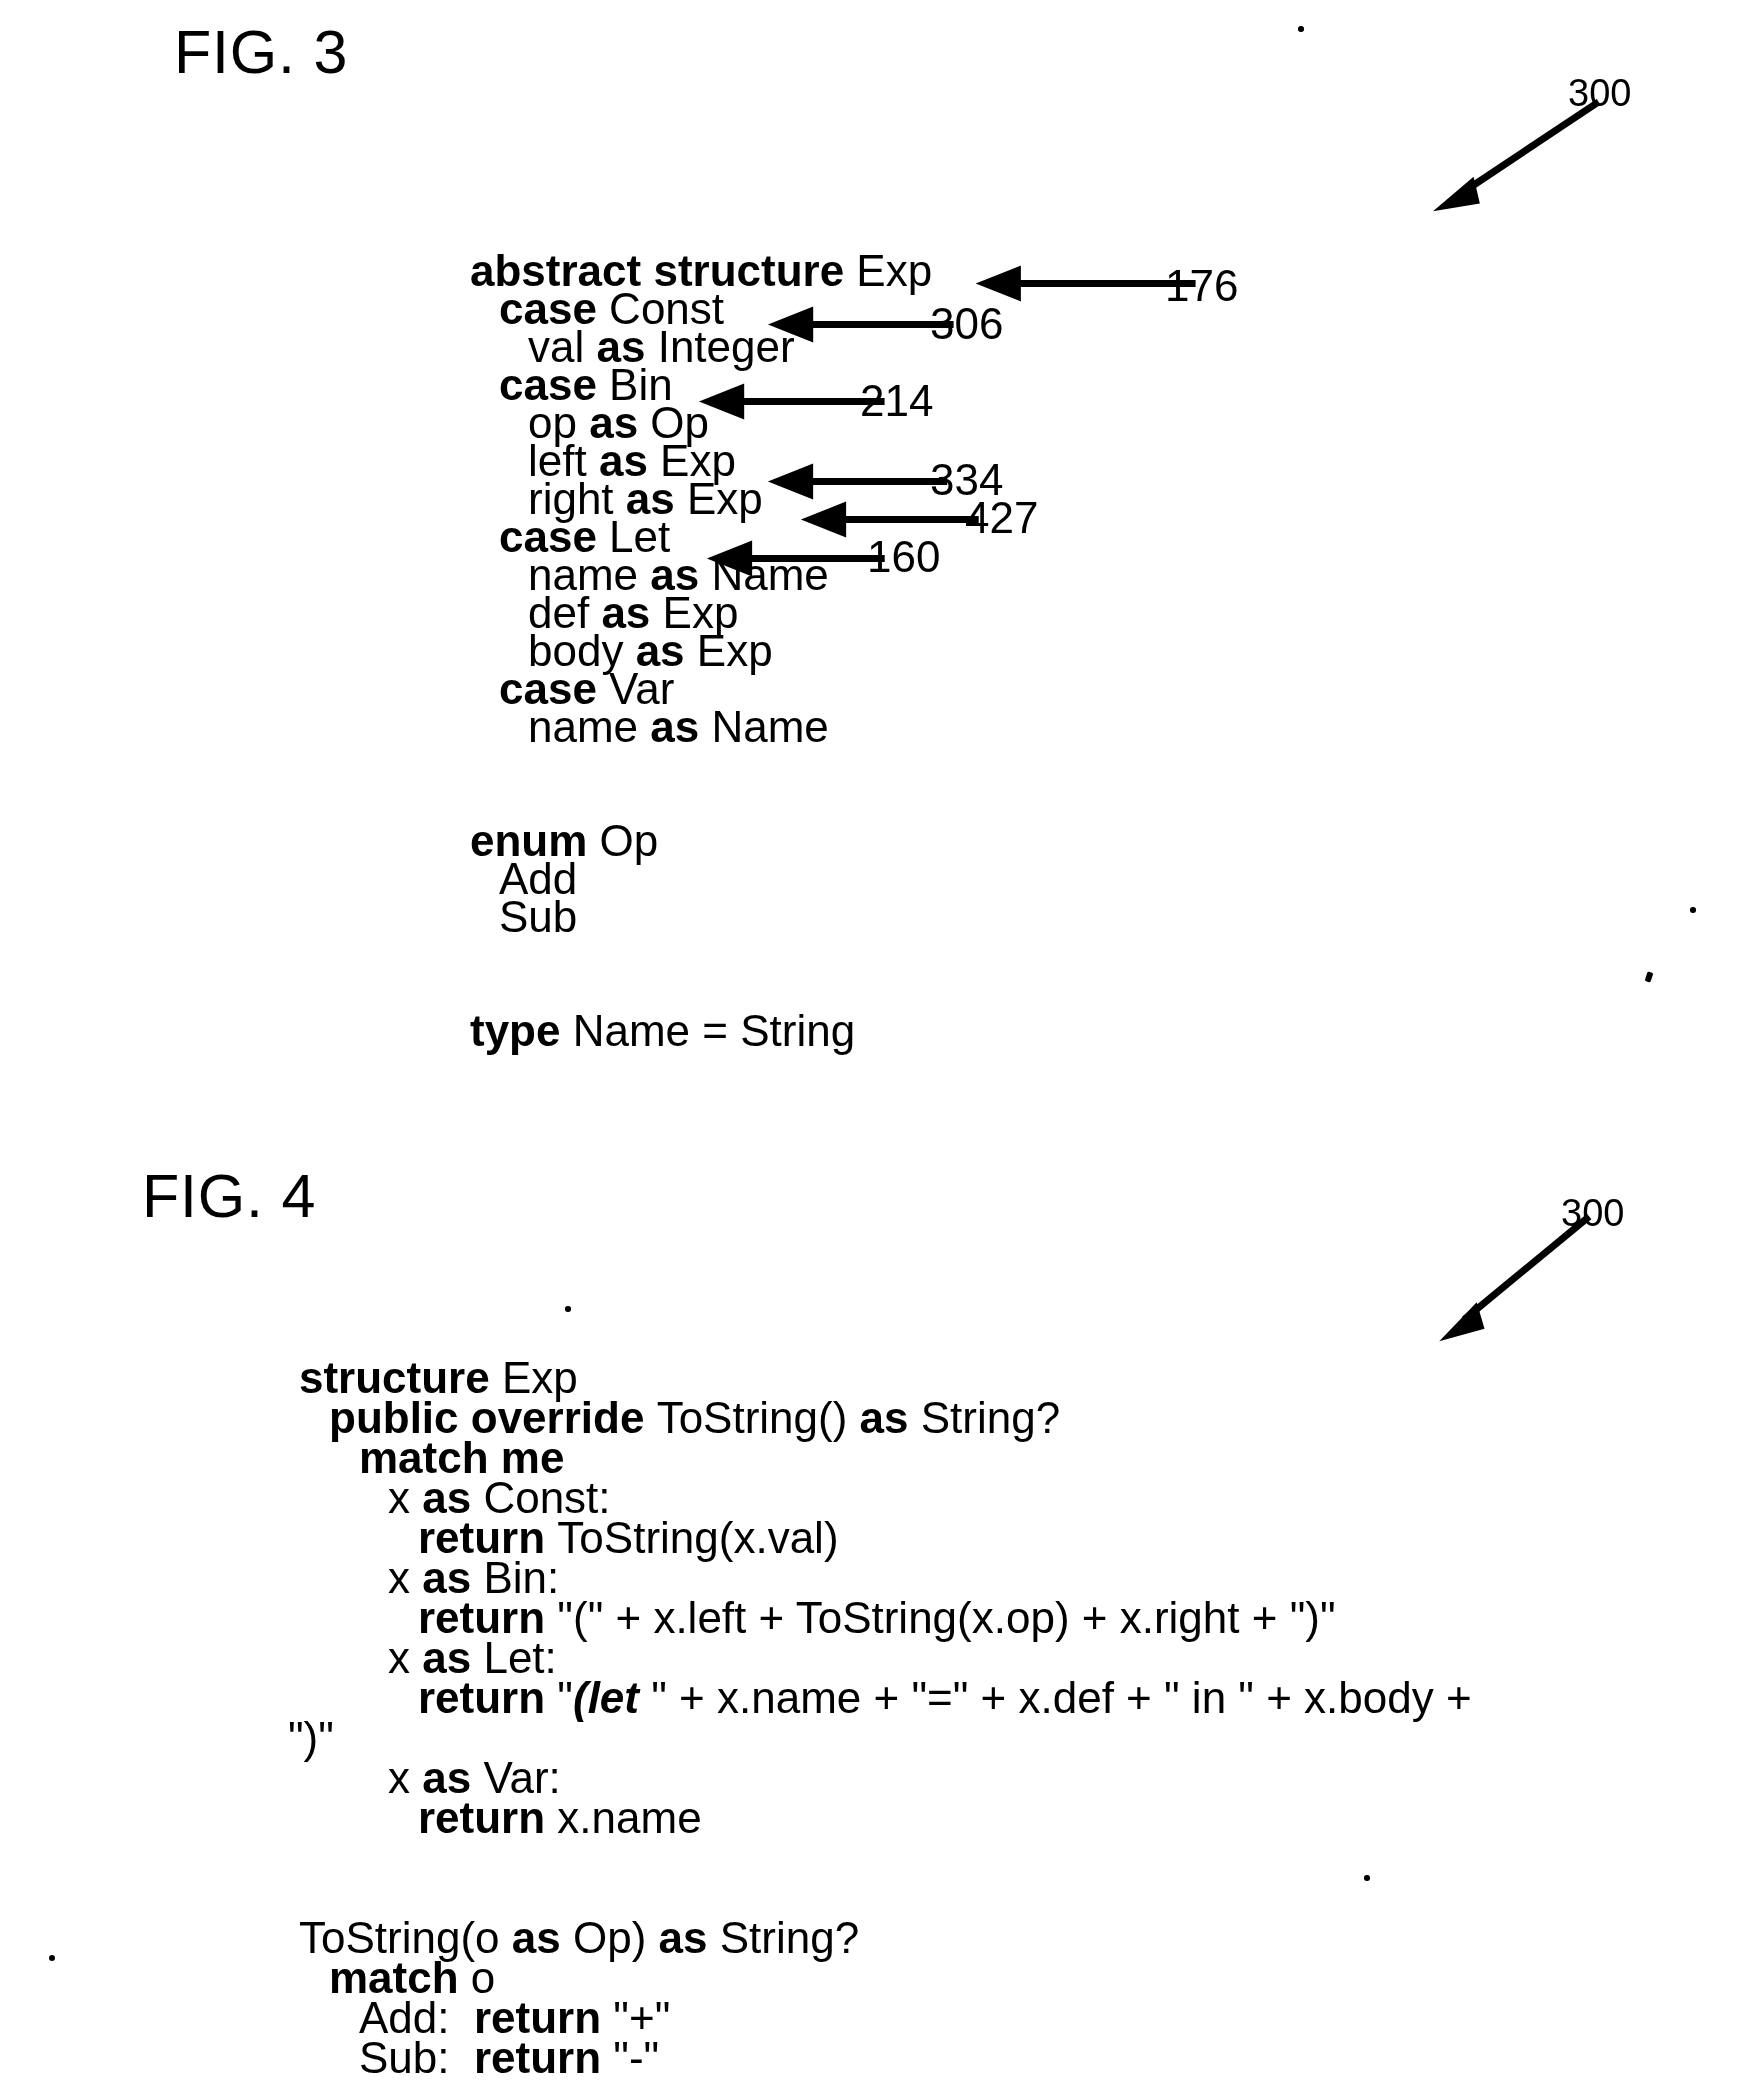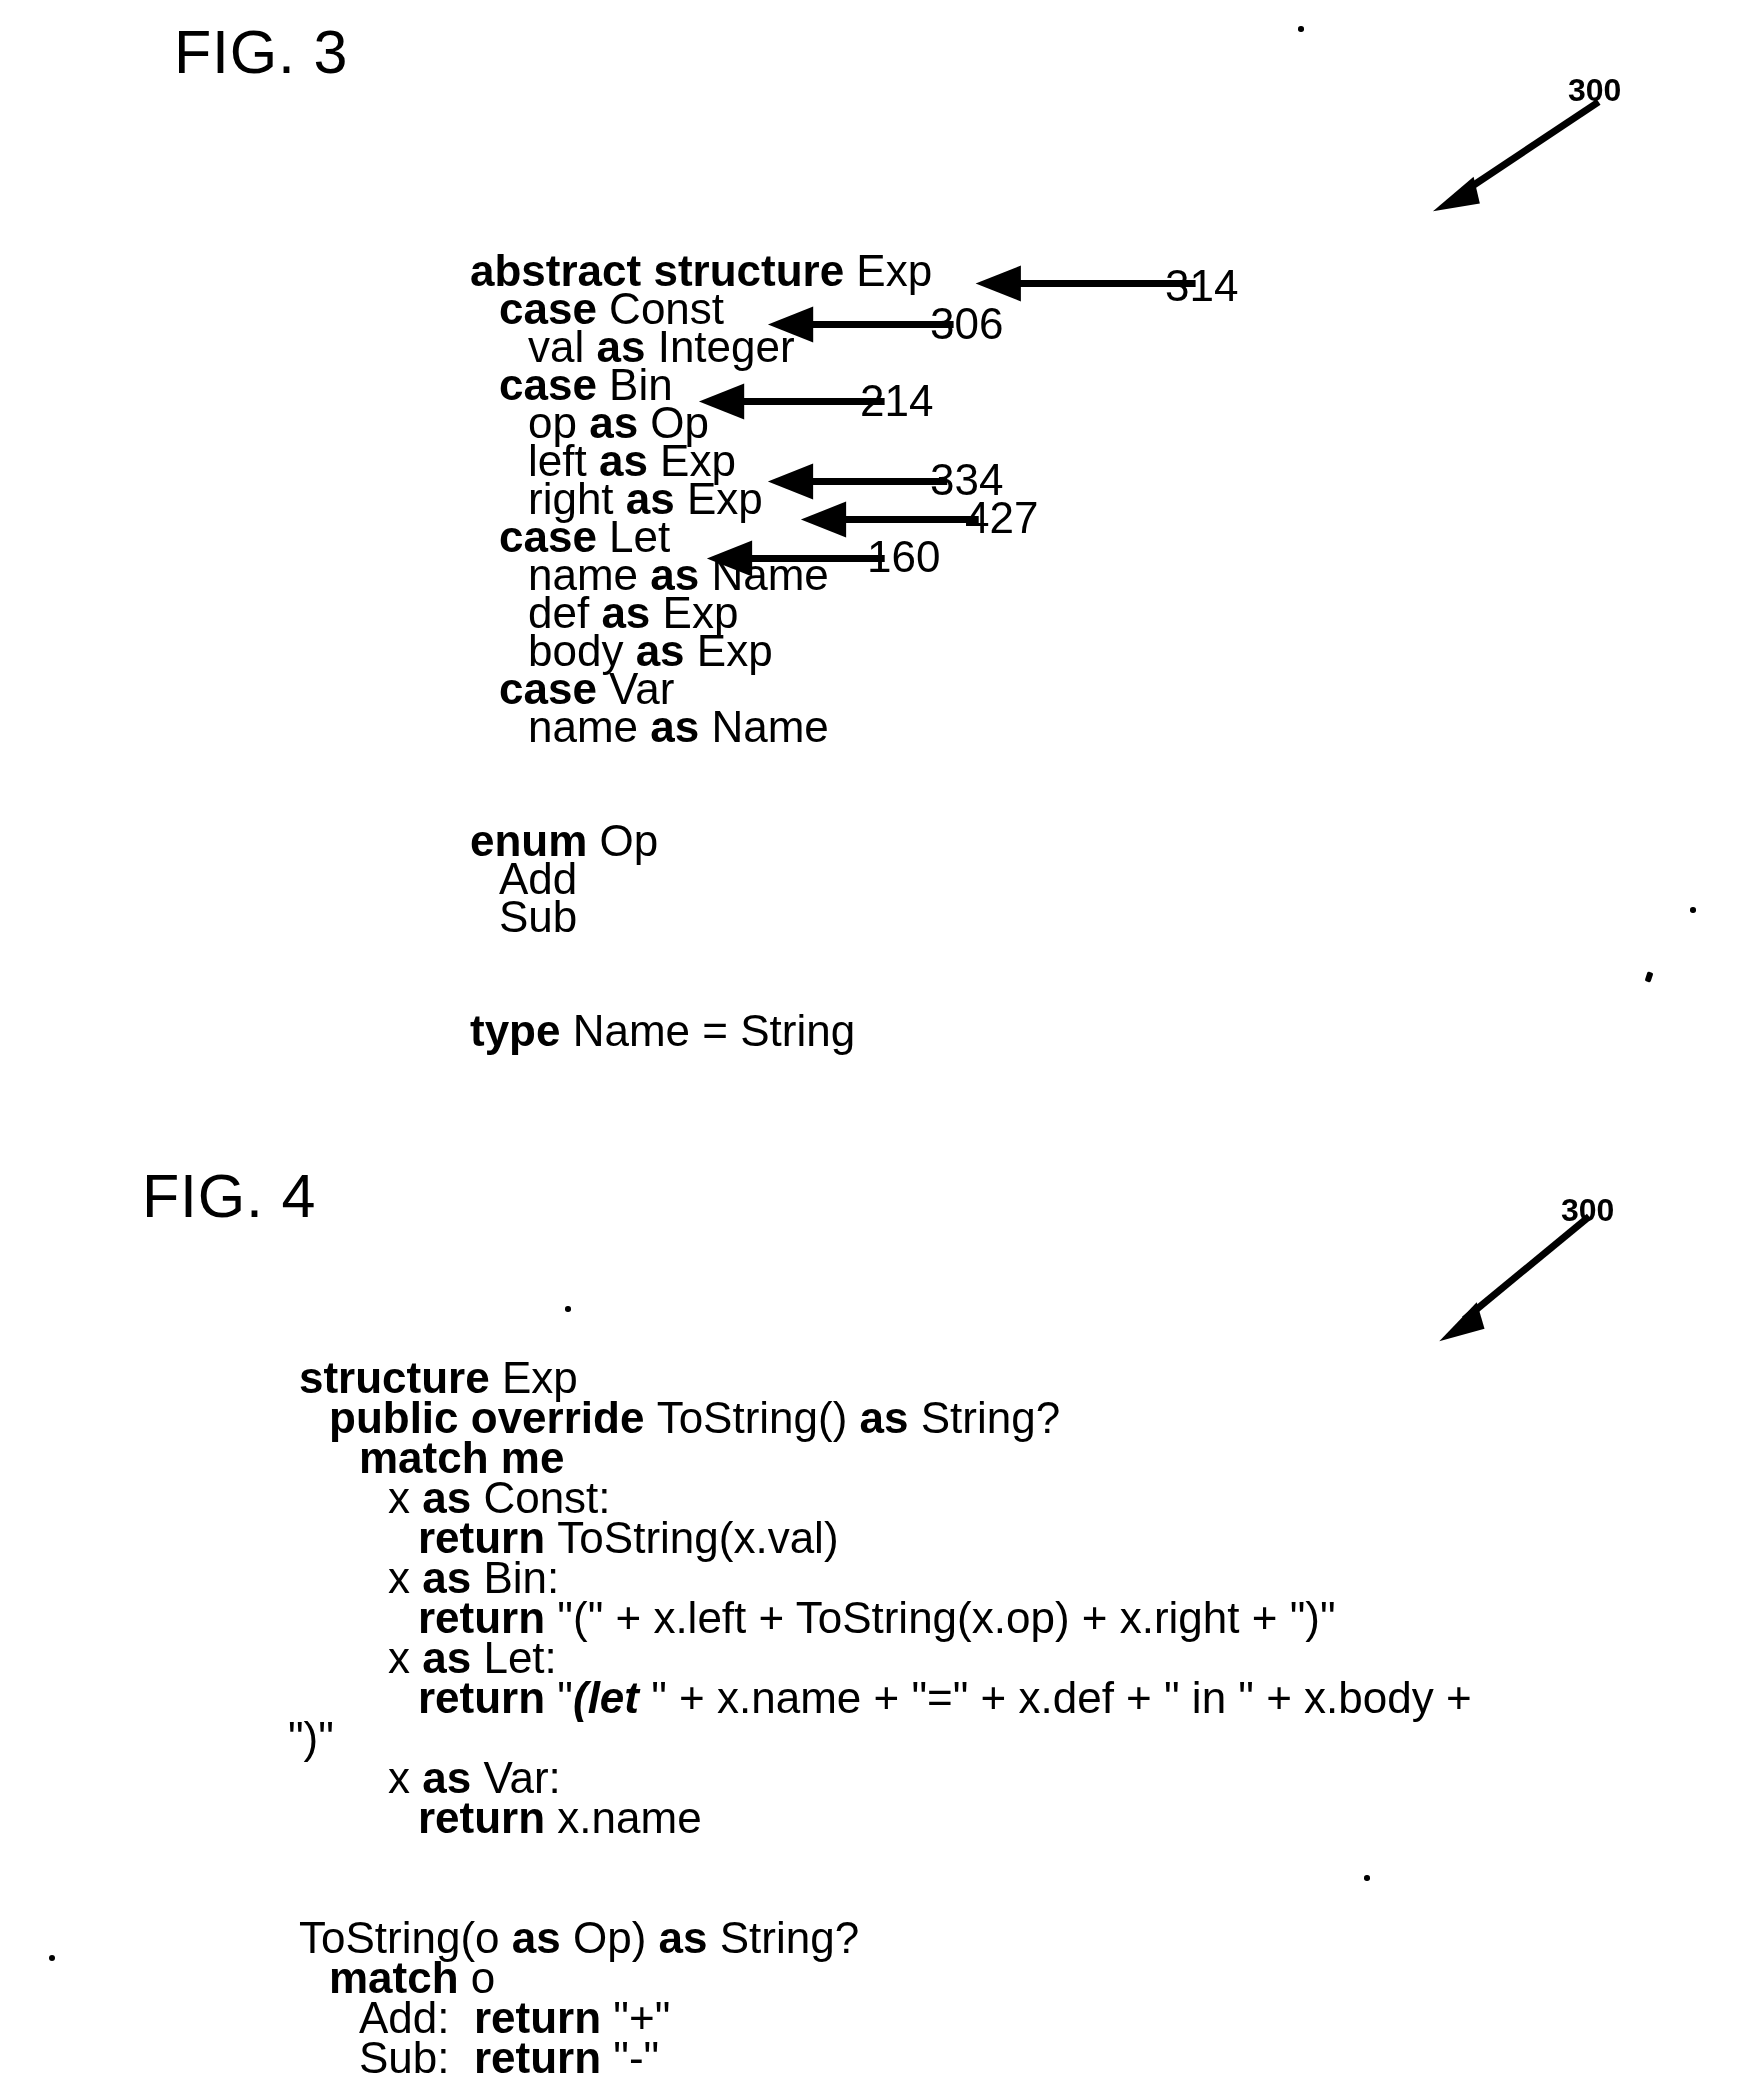--- a/index.html
+++ b/index.html
@@ -22,22 +22,22 @@
     font-weight: 400;
     letter-spacing: 0.8px;
     white-space: pre;
     line-height: 1;
   }
   #fig3-title { left: 174px; top: 22px; }
   #fig4-title { left: 142px; top: 1166px; }
 
   .ref-num {
     position: absolute;
-    font-size: 32px;
-    font-weight: 700;
+    font-size: 38px;
+    font-weight: 400;
     white-space: pre;
     line-height: 1;
     text-align: center;
   }
   #ref-300 { left: 1568px; top: 74px; }
   #ref-400 { left: 1561px; top: 1194px; }
 
   .lead-arrow { position: absolute; }
 
   
@@ -88,21 +88,21 @@
     <line x1="222" y1="10" x2="45" y2="128" stroke="#000" stroke-width="9"></line>
     <polygon points="10,150 62,106 70,140" fill="#000"></polygon>
   </svg>
 
   <div class="code-block" id="fig3-code"><div class="code-line" style="padding-left: 470px;"><span class="b">abstract structure </span><span class="r">Exp</span></div><div class="code-line" style="padding-left: 499px;"><span class="b">case </span><span class="r">Const</span></div><div class="code-line" style="padding-left: 528px;"><span class="r">val </span><span class="b">as </span><span class="r">Integer</span></div><div class="code-line" style="padding-left: 499px;"><span class="b">case </span><span class="r">Bin</span></div><div class="code-line" style="padding-left: 528px;"><span class="r">op </span><span class="b">as </span><span class="r">Op</span></div><div class="code-line" style="padding-left: 528px;"><span class="r">left </span><span class="b">as </span><span class="r">Exp</span></div><div class="code-line" style="padding-left: 528px;"><span class="r">right </span><span class="b">as </span><span class="r">Exp</span></div><div class="code-line" style="padding-left: 499px;"><span class="b">case </span><span class="r">Let</span></div><div class="code-line" style="padding-left: 528px;"><span class="r">name </span><span class="b">as </span><span class="r">Name</span></div><div class="code-line" style="padding-left: 528px;"><span class="r">def </span><span class="b">as </span><span class="r">Exp</span></div><div class="code-line" style="padding-left: 528px;"><span class="r">body </span><span class="b">as </span><span class="r">Exp</span></div><div class="code-line" style="padding-left: 499px;"><span class="b">case </span><span class="r">Var</span></div><div class="code-line" style="padding-left: 528px;"><span class="r">name </span><span class="b">as </span><span class="r">Name</span></div><div class="code-line blank" style="padding-left: 470px;">&nbsp;</div><div class="code-line blank" style="padding-left: 470px;">&nbsp;</div><div class="code-line" style="padding-left: 470px;"><span class="b">enum </span><span class="r">Op</span></div><div class="code-line" style="padding-left: 499px;"><span class="r">Add</span></div><div class="code-line" style="padding-left: 499px;"><span class="r">Sub</span></div><div class="code-line blank" style="padding-left: 470px;">&nbsp;</div><div class="code-line blank" style="padding-left: 470px;">&nbsp;</div><div class="code-line" style="padding-left: 470px;"><span class="b">type </span><span class="r">Name = String</span></div></div>
 
   <svg class="lead-arrow" style="left:961px; top:264px;" width="243" height="39" viewBox="0 0 310 50">
     <line x1="300" y1="25" x2="70" y2="25" stroke="#000" stroke-width="9"></line>
     <polygon points="18,25 76,2 76,48" fill="#000"></polygon>
   </svg>
-  <div class="arrow-label" style="left:1165px; top:264px;">314</div>
+  <div class="arrow-label" style="left:1165px; top:264px;">176</div>
 
   <svg class="lead-arrow" style="left:758px; top:305px;" width="204" height="39" viewBox="0 0 260 50">
     <line x1="250" y1="25" x2="62" y2="25" stroke="#000" stroke-width="9"></line>
     <polygon points="12,25 70,2 70,48" fill="#000"></polygon>
   </svg>
   <div class="arrow-label" style="left:930px; top:302px;">306</div>
 
   <svg class="lead-arrow" style="left:689px; top:382px;" width="204" height="39" viewBox="0 0 260 50">
     <line x1="250" y1="25" x2="62" y2="25" stroke="#000" stroke-width="9"></line>
     <polygon points="12,25 70,2 70,48" fill="#000"></polygon>

